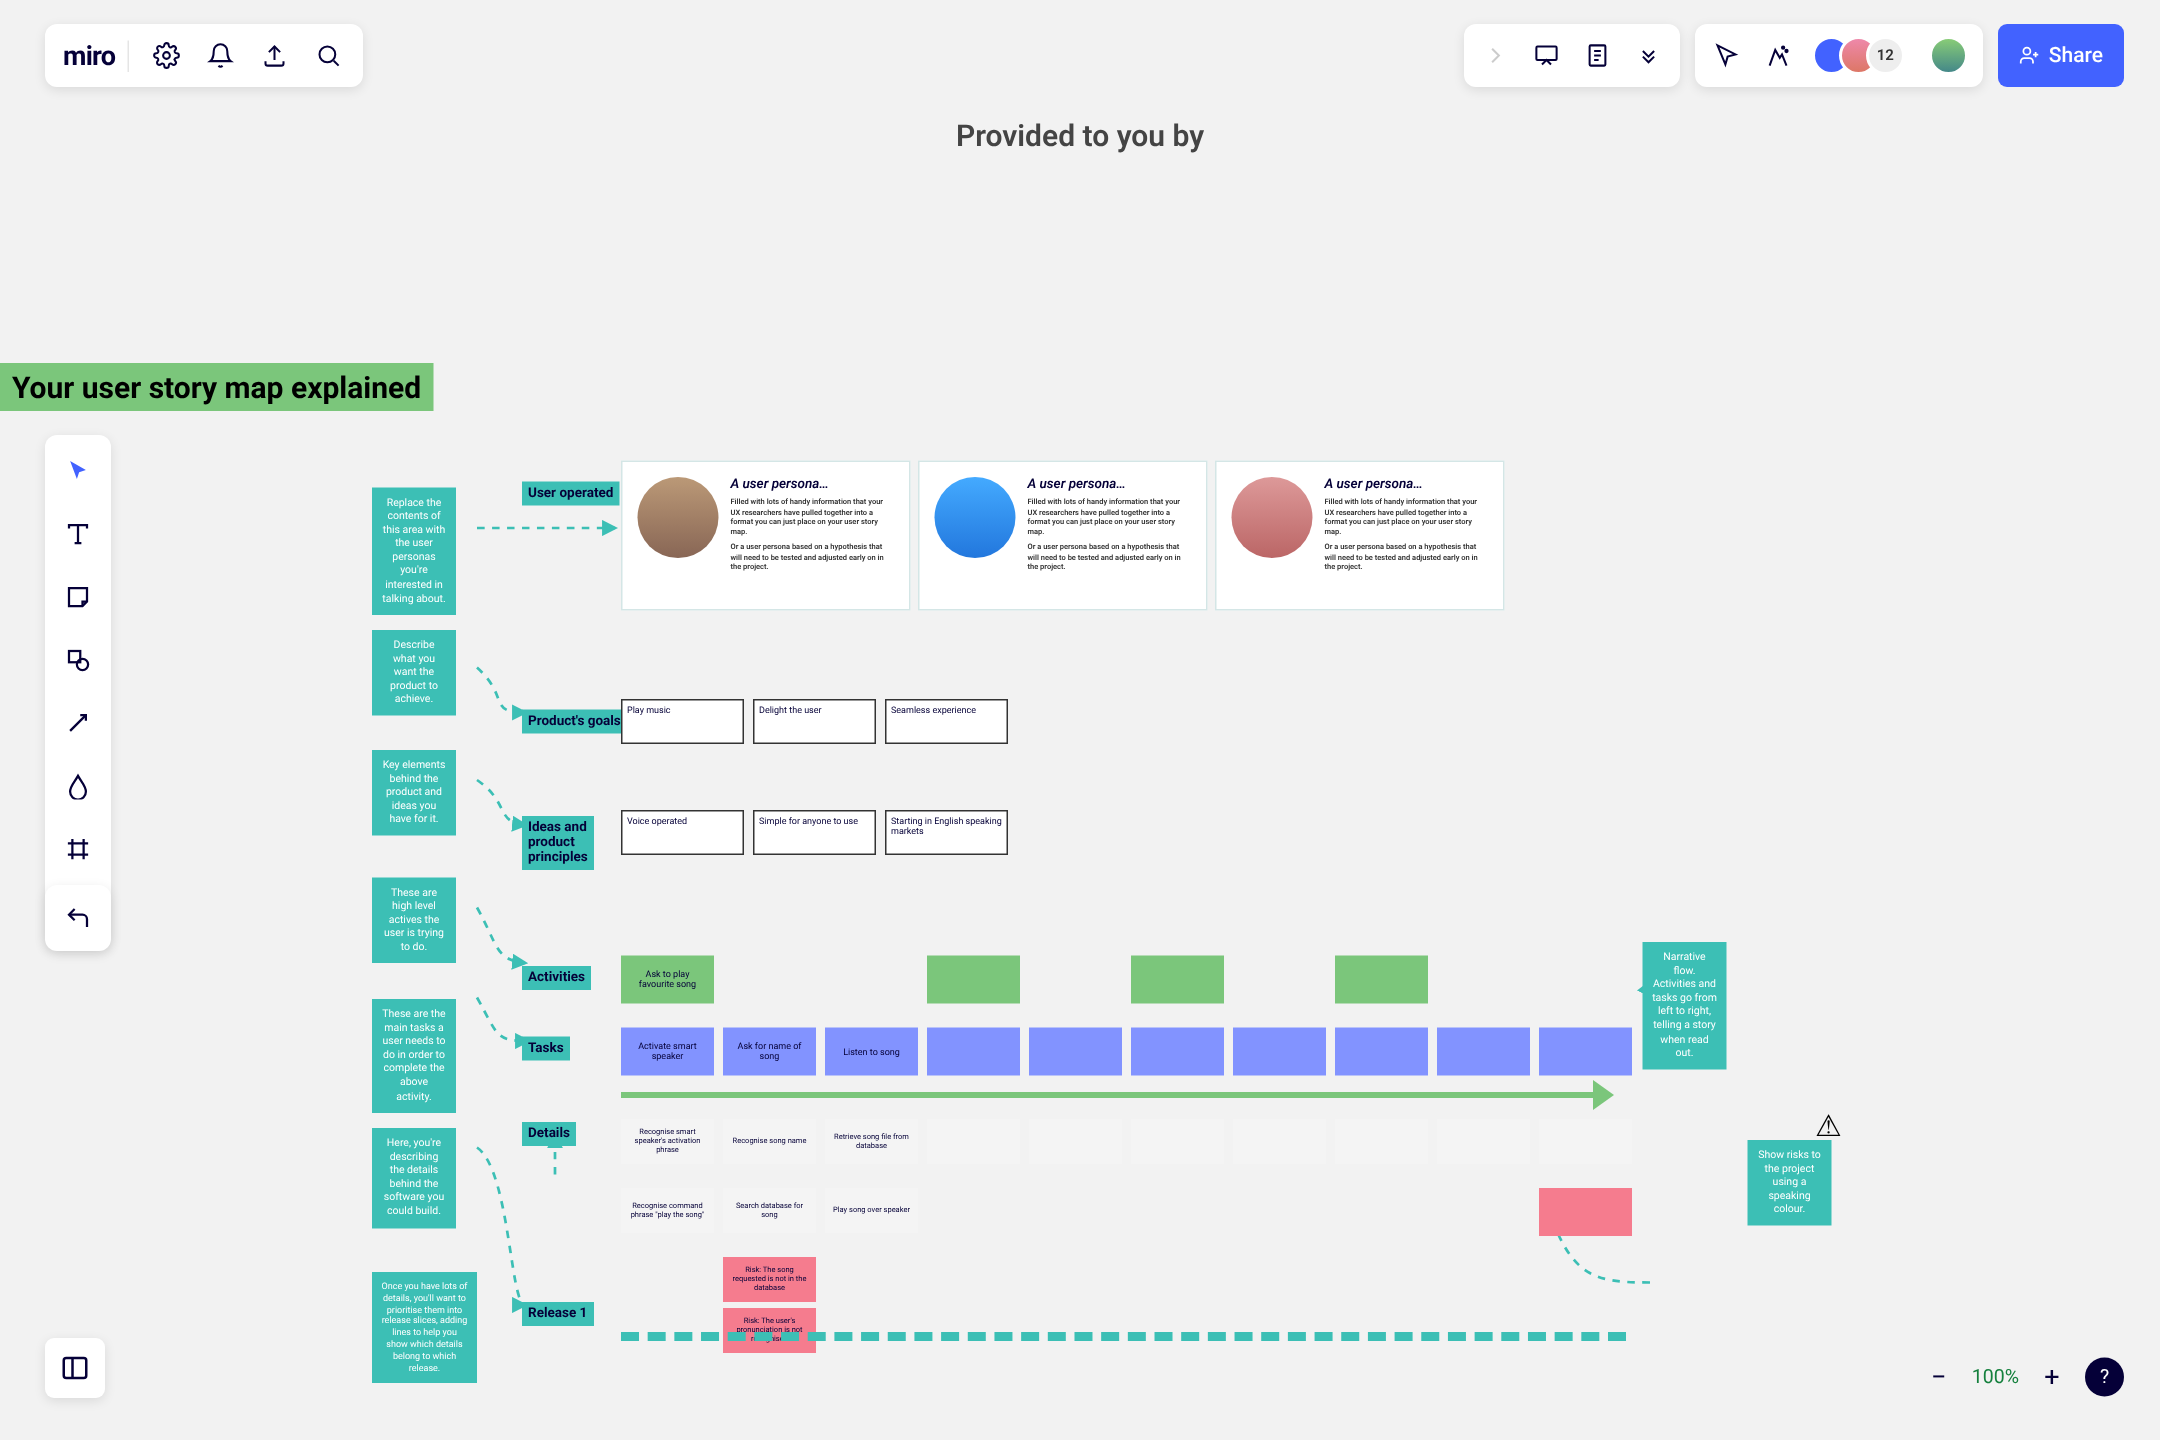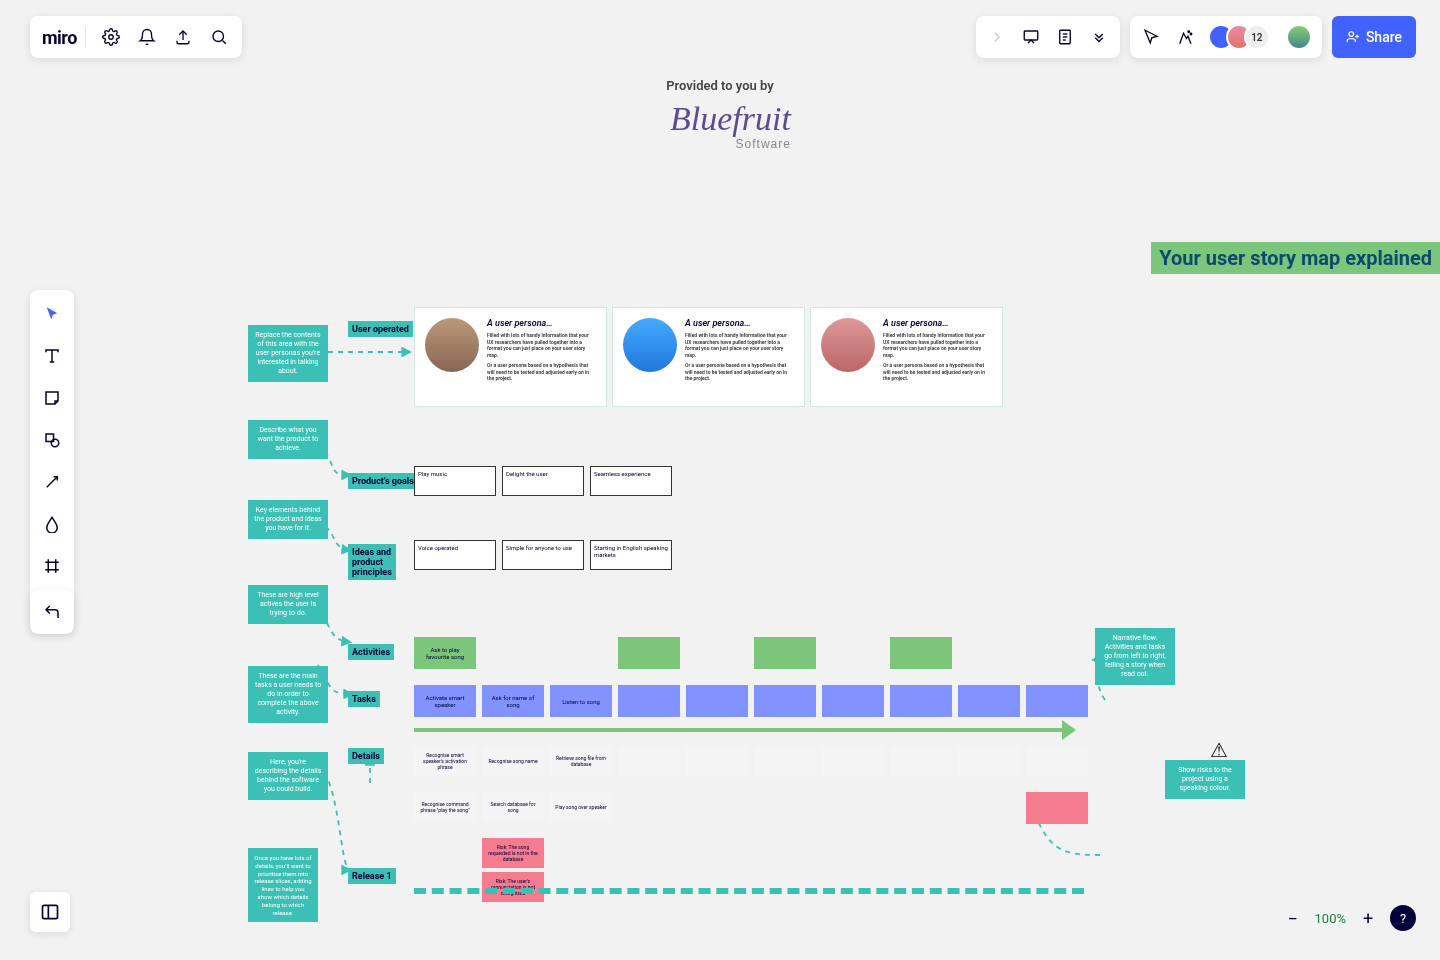--- a/index.html
+++ b/index.html
@@ -142,52 +142,52 @@
     width: 26px; height: 26px; border-radius: 50%;
     background: #050038; color: #fff;
     display: flex; align-items: center; justify-content: center;
     font-size: 13px; cursor: pointer;
   }
   
   .canvas { position: absolute; inset: 0; }
   .abs { position: absolute; }
   .provided {
     left: 0; right: 0; top: 78px; text-align: center;
-    font-weight: 600; font-size: 13px; color: #444;
+    font-weight: 600; font-size: 20px; color: #444;
   }
   .brand-logo {
     left: 670px; top: 102px;
     font-family: Georgia, serif;
     font-style: italic;
     font-size: 34px;
     color: #5c4b8f;
     line-height: 1;
   }
   .brand-logo .sub {
     font-style: normal; font-family: sans-serif;
     font-size: 12px; color: #888;
     margin-top: 2px; text-align: right; letter-spacing: 1px;
   }
   .brand-link {
     left: 0; right: 0; top: 182px; text-align: center;
     color: #004cff; text-decoration: underline;
     font-size: 14px; font-weight: 600;
   }
   .highlight-title {
-    left: 0; right: 0; top: 246px; text-align: right;
-    font-size: 20px; font-weight: 700; color: #0c4a6e;
+    left: 0; right: 0; top: 246px; text-align: left;
+    font-size: 20px; font-weight: 700; color: #000000;
   }
   .highlight-title span {
     background: #7bc67b; padding: 4px 8px;
   }
   
   .teal-note {
     background: #3cbfb5; color: #fff;
     font-size: 7px; line-height: 1.3;
-    width: 80px; padding: 6px;
+    width: 56px; padding: 6px;
     text-align: center;
   }
   .teal-label {
     background: #3cbfb5; color: #050038;
     font-size: 9px; font-weight: 700;
     padding: 3px 4px;
   }
   .persona-card {
     background: #fff; border: 1px solid #d4e6e6;
     width: 193px; height: 100px;
@@ -406,24 +406,20 @@
 
 <div class="zoom-controls">
   <div class="zbtn">−</div>
   <div class="zoom-label">100%</div>
   <div class="zbtn">+</div>
   <div class="help-btn">?</div>
 </div>
 
 <div class="canvas">
   <div class="abs provided">Provided to you by</div>
-  <div class="abs brand-logo">
-    <span>Bluefruit</span>
-    <div class="sub">Software</div>
-  </div>
   <div class="abs highlight-title"><span>Your user story map explained</span></div>
 
   <svg class="svg-overlay" width="1440" height="960">
     <defs>
       <marker id="arr" viewBox="0 0 10 10" refX="8" refY="5" markerWidth="6" markerHeight="6" orient="auto">
         <path d="M0 0 L10 5 L0 10 z" fill="#3cbfb5"></path>
       </marker>
     </defs>
     <g stroke="#3cbfb5" stroke-width="1.8" stroke-dasharray="5 5" fill="none" marker-end="url(#arr)">
       <path d="M318 352 C 350 352 370 352 410 352"></path>

